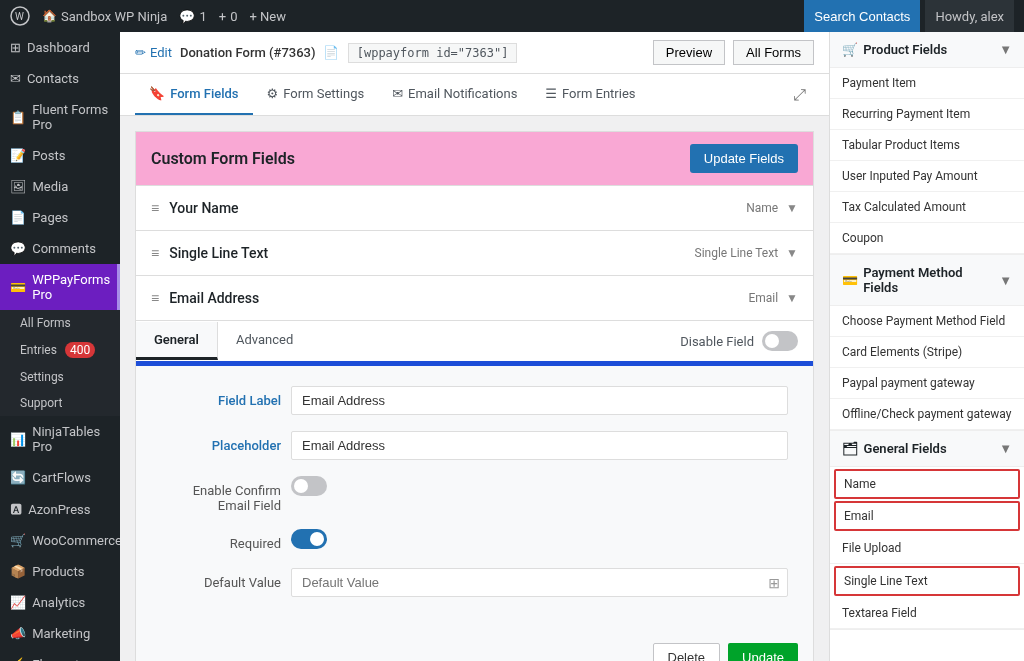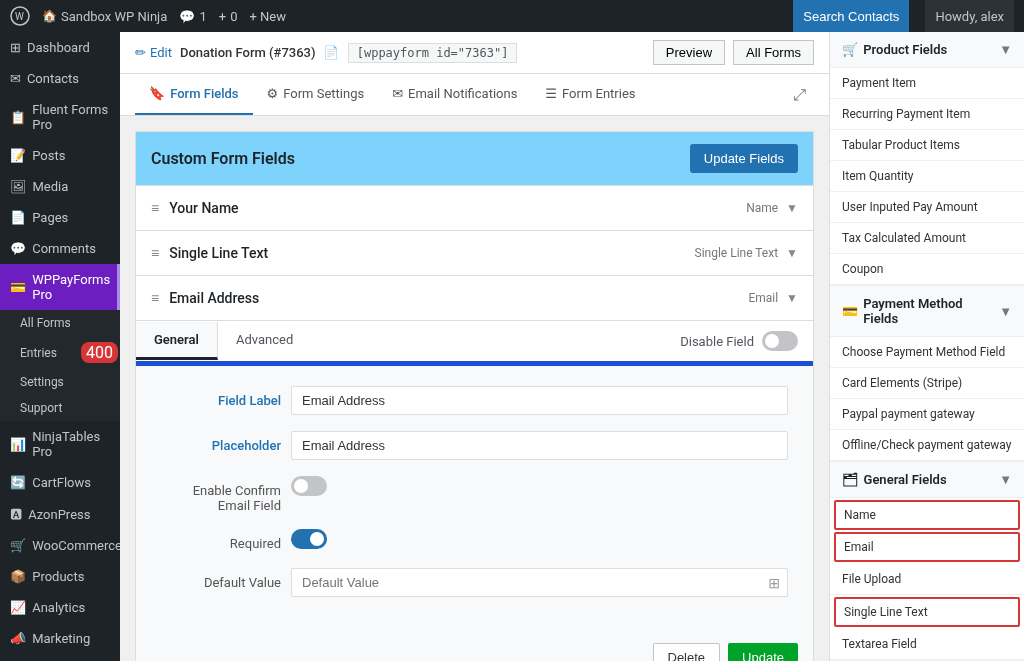--- a/index.html
+++ b/index.html
@@ -3,32 +3,32 @@
   <meta charset="utf-8">
   <style>
     * { box-sizing: border-box; margin: 0; padding: 0; }
     body { font-family: -apple-system, BlinkMacSystemFont, "Segoe UI", Roboto, sans-serif; font-size: 13px; background: #f1f1f1; color: #333; display: flex; flex-direction: column; height: 661px; overflow: hidden; }
 
     
     .admin-bar { background: #1d2327; color: #c3c4c7; height: 32px; display: flex; align-items: center; padding: 0 10px; gap: 8px; flex-shrink: 0; }
     .admin-bar-left { display: flex; align-items: center; gap: 12px; flex: 1; }
     .admin-bar .wp-logo { width: 20px; height: 20px; fill: #c3c4c7; }
     .admin-bar-item { color: #c3c4c7; font-size: 13px; display: flex; align-items: center; gap: 4px; }
-    .admin-bar-right { display: flex; align-items: center; gap: 16px; }
+    .admin-bar-right { display: flex; align-items: center; gap: 5px; }
     .search-contacts-btn { background: #2271b1; color: #fff; padding: 0 10px; height: 32px; border: none; cursor: pointer; font-size: 13px; }
     .howdy { background: #2c3338; color: #c3c4c7; padding: 0 10px; height: 32px; display: flex; align-items: center; font-size: 13px; }
 
     
     .main-layout { display: flex; flex: 1; overflow: hidden; }
 
     
     .sidebar { width: 120px; background: #1d2327; color: #c3c4c7; overflow-y: auto; flex-shrink: 0; }
     .sidebar-menu-item { padding: 8px 10px; cursor: pointer; display: flex; align-items: center; gap: 6px; font-size: 13px; color: #c3c4c7; position: relative; }
     .sidebar-menu-item.highlight { background: #6c1ec0; color: #fff; border-right: 3px solid #a78de8; }
-    .sidebar-badge { background: #d63638; color: #fff; border-radius: 8px; padding: 1px 5px; font-size: 16px; margin-left: 18px; }
+    .sidebar-badge { background: #d63638; color: #fff; border-radius: 8px; padding: 1px 5px; font-size: 12px; margin-left: 2px; }
     .sidebar-sub { padding-left: 10px; background: #23282d; }
     .sidebar-sub .sidebar-menu-item { font-size: 12px; padding: 6px 10px; }
 
     
     .content-area { flex: 1; overflow-y: auto; background: #f0f0f1; }
 
     
     .breadcrumb-bar { background: #fff; border-bottom: 1px solid #ddd; padding: 8px 15px; display: flex; align-items: center; gap: 8px; justify-content: space-between; }
     .breadcrumb-left { display: flex; align-items: center; gap: 8px; }
     .edit-btn { display: flex; align-items: center; gap: 4px; color: #2271b1; font-size: 13px; cursor: pointer; }
@@ -42,21 +42,21 @@
     .form-tabs { background: #fff; border-bottom: 1px solid #ddd; padding: 0 15px; display: flex; align-items: center; gap: 0; justify-content: space-between; }
     .form-tabs-left { display: flex; }
     .tab-item { padding: 12px 14px; font-size: 13px; cursor: pointer; color: #50575e; border-bottom: 2px solid transparent; display: flex; align-items: center; gap: 5px; }
     .tab-item.active { color: #2271b1; border-bottom: 2px solid #2271b1; font-weight: 500; }
     .expand-icon { cursor: pointer; color: #777; font-size: 16px; padding: 8px; }
 
     
     .form-main { padding: 15px; }
 
     
-    .custom-fields-header { background: #7dd3fc; border: 1px solid #ddd; padding: 12px 15px; display: flex; align-items: center; justify-content: space-between; margin-bottom: 0; }
+    .custom-fields-header { background: #f9a8d4; border: 1px solid #ddd; padding: 12px 15px; display: flex; align-items: center; justify-content: space-between; margin-bottom: 0; }
     .custom-fields-title { font-size: 16px; font-weight: 600; color: #1d2327; }
     .update-fields-btn { background: #2271b1; color: #fff; border: none; padding: 7px 14px; font-size: 13px; cursor: pointer; border-radius: 3px; }
 
     
     .field-row { background: #fff; border: 1px solid #ddd; border-top: none; padding: 14px 15px; display: flex; align-items: center; justify-content: space-between; cursor: pointer; }
     .field-row-left { display: flex; align-items: center; gap: 10px; }
     .field-row-icon { color: #888; font-size: 14px; }
     .field-row-title { font-size: 14px; font-weight: 500; color: #1d2327; }
     .field-row-right { display: flex; align-items: center; gap: 8px; color: #777; font-size: 12px; }
     .field-row-type { color: #777; }
@@ -371,21 +371,20 @@
         <span class="right-panel-header-title">
           <span>🛒</span>
           <span>Product Fields</span>
         </span>
         <span style="color:#777;">▼</span>
       </div>
       <div>
         <div class="right-panel-item">Payment Item</div>
         <div class="right-panel-item">Recurring Payment Item</div>
         <div class="right-panel-item">Tabular Product Items</div>
-        <div class="right-panel-item">Item Quantity</div>
         <div class="right-panel-item">User Inputed Pay Amount</div>
         <div class="right-panel-item">Tax Calculated Amount</div>
         <div class="right-panel-item">Coupon</div>
       </div>
     </div>
 
     <div class="right-panel-section">
       <div class="right-panel-header">
         <span class="right-panel-header-title">
           <span>💳</span>

